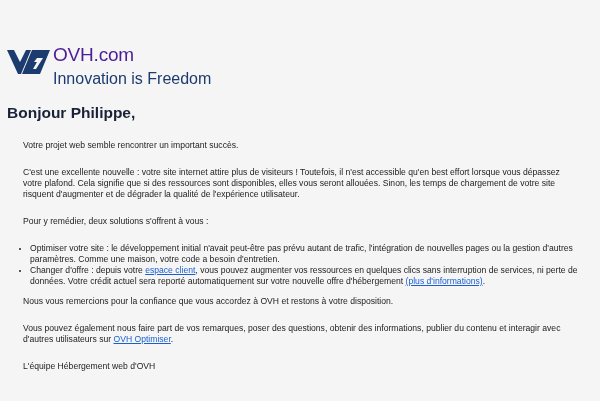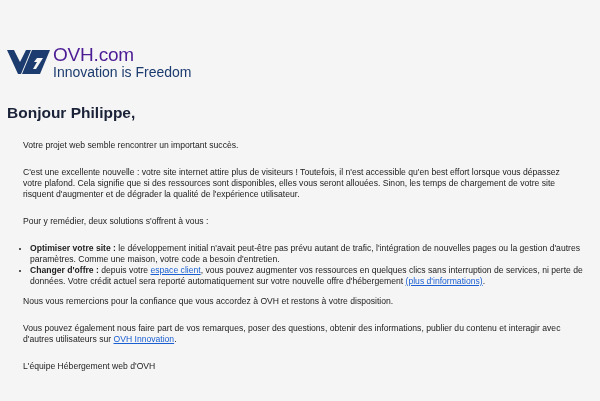--- a/index.html
+++ b/index.html
@@ -37,24 +37,24 @@
     }
     .logo-name {
       font-size: 19px;
       color: #4c1d95;
       letter-spacing: -0.2px;
       display: block;
       height: 17px;
       line-height: 18px;
     }
     .logo-tagline {
-      font-size: 14px;
+      font-size: 16px;
       color: #1c3b6e;
       display: block;
-      margin-top: 2px;
+      margin-top: 8px;
     }
     h1.greeting {
       margin: 26px 0 12px 0;
       font-size: 15.5px;
       font-weight: bold;
       color: #1a2238;
       line-height: 18px;
     }
     p {
       margin: 16px;
@@ -72,21 +72,21 @@
       padding-left: 23px;
       font-size: 8.6px;
       line-height: 11px;
     }
     ul.solutions li {
       margin: 0;
     }
     ul.solutions li::marker {
       font-size: 8px;
     }
-    .bold { font-weight: bold; }
+    .bold { font-weight: normal; }
   </style>
 </head>
 <body>
 
 <div class="email">
 
   <div class="logo">
     <svg class="logo-mark" viewBox="0 0 44 26">
 
       <path d="M0 1 L7 1 L13 13 L19 1 L24 1 L14 25 L11 25 Z" fill="#1c3b6e"></path>
@@ -108,17 +108,17 @@
 
   <p class="p-gap">Pour y remédier, deux solutions s'offrent à vous :</p>
 
   <ul class="solutions">
     <li><span class="bold">Optimiser votre site :</span><span> le développement initial n'avait peut-être pas prévu autant de trafic, l'intégration de nouvelles pages ou la gestion d'autres paramètres. Comme une maison, votre code a besoin d'entretien.</span></li>
     <li><span class="bold">Changer d'offre :</span><span> depuis votre </span><a class="link" href="#">espace client</a><span>, vous pouvez augmenter vos ressources en quelques clics sans interruption de services, ni perte de données. Votre crédit actuel sera reporté automatiquement sur votre nouvelle offre d'hébergement </span><a class="link" href="#">(plus d'informations)</a><span>.</span></li>
   </ul>
 
   <p class="p-gap">Nous vous remercions pour la confiance que vous accordez à OVH et restons à votre disposition.</p>
 
-  <p class="p-gap"><span>Vous pouvez également nous faire part de vos remarques, poser des questions, obtenir des informations, publier du contenu et interagir avec d'autres utilisateurs sur </span><a class="link" href="#">OVH Innovation</a><span>.</span></p>
+  <p class="p-gap"><span>Vous pouvez également nous faire part de vos remarques, poser des questions, obtenir des informations, publier du contenu et interagir avec d'autres utilisateurs sur </span><a class="link" href="#">OVH Optimiser</a><span>.</span></p>
 
   <p class="p-gap">L'équipe Hébergement web d'OVH</p>
 
 </div>
 
 </body></html>

